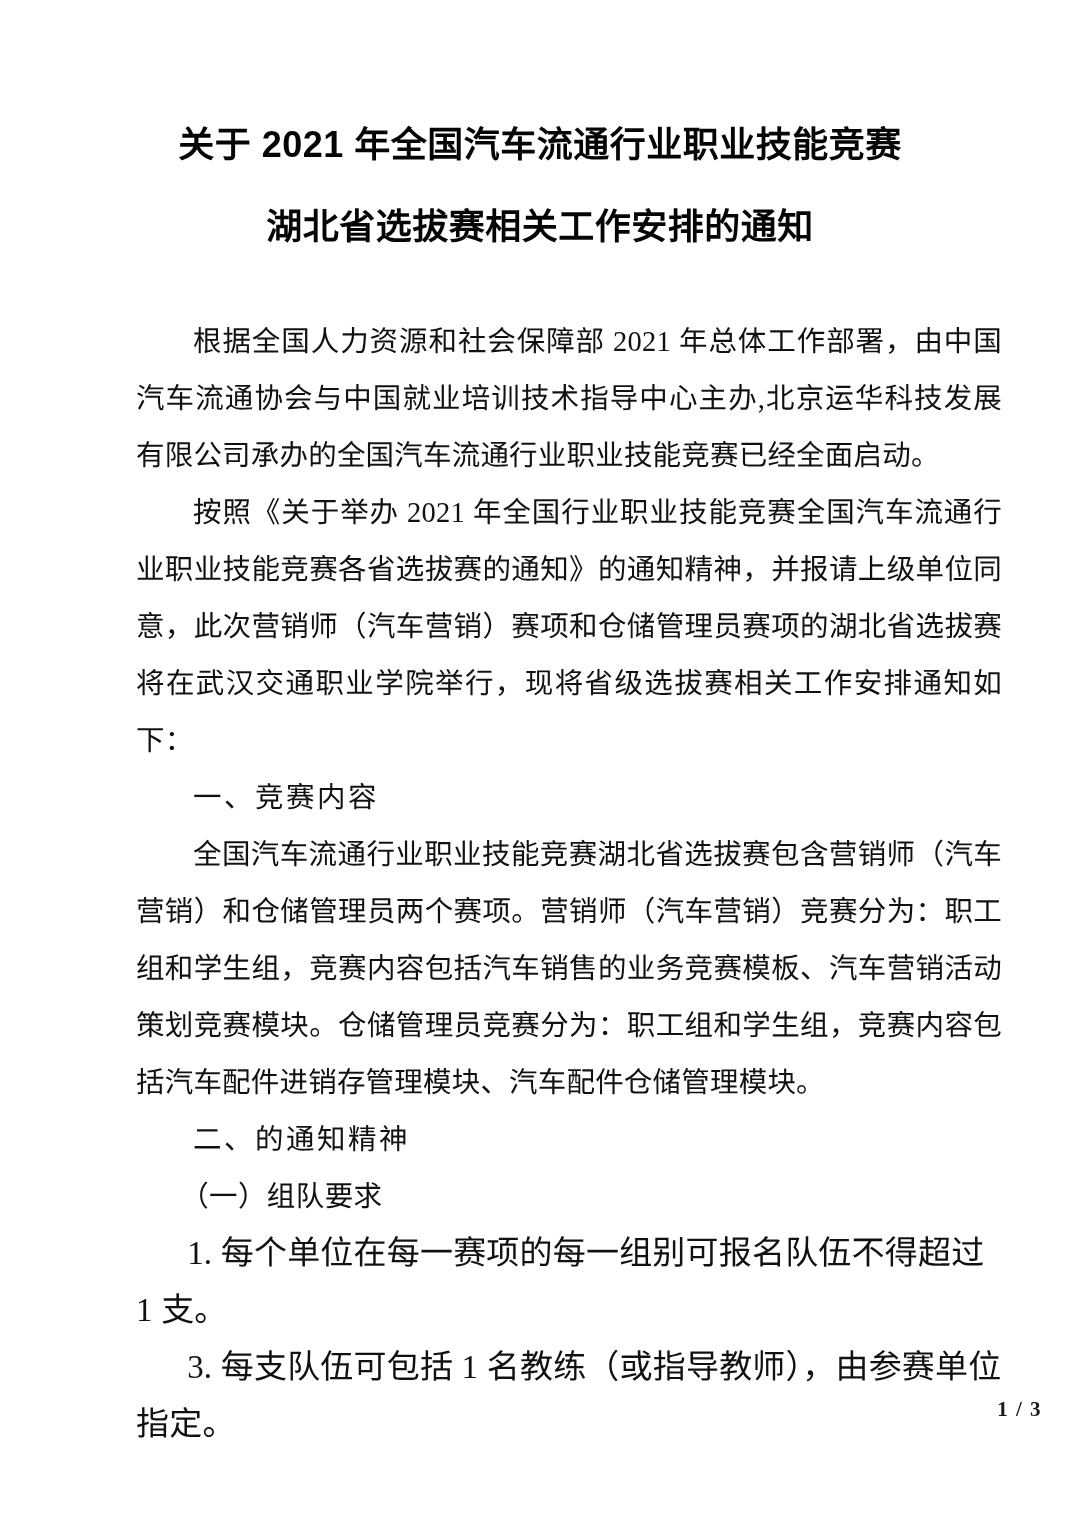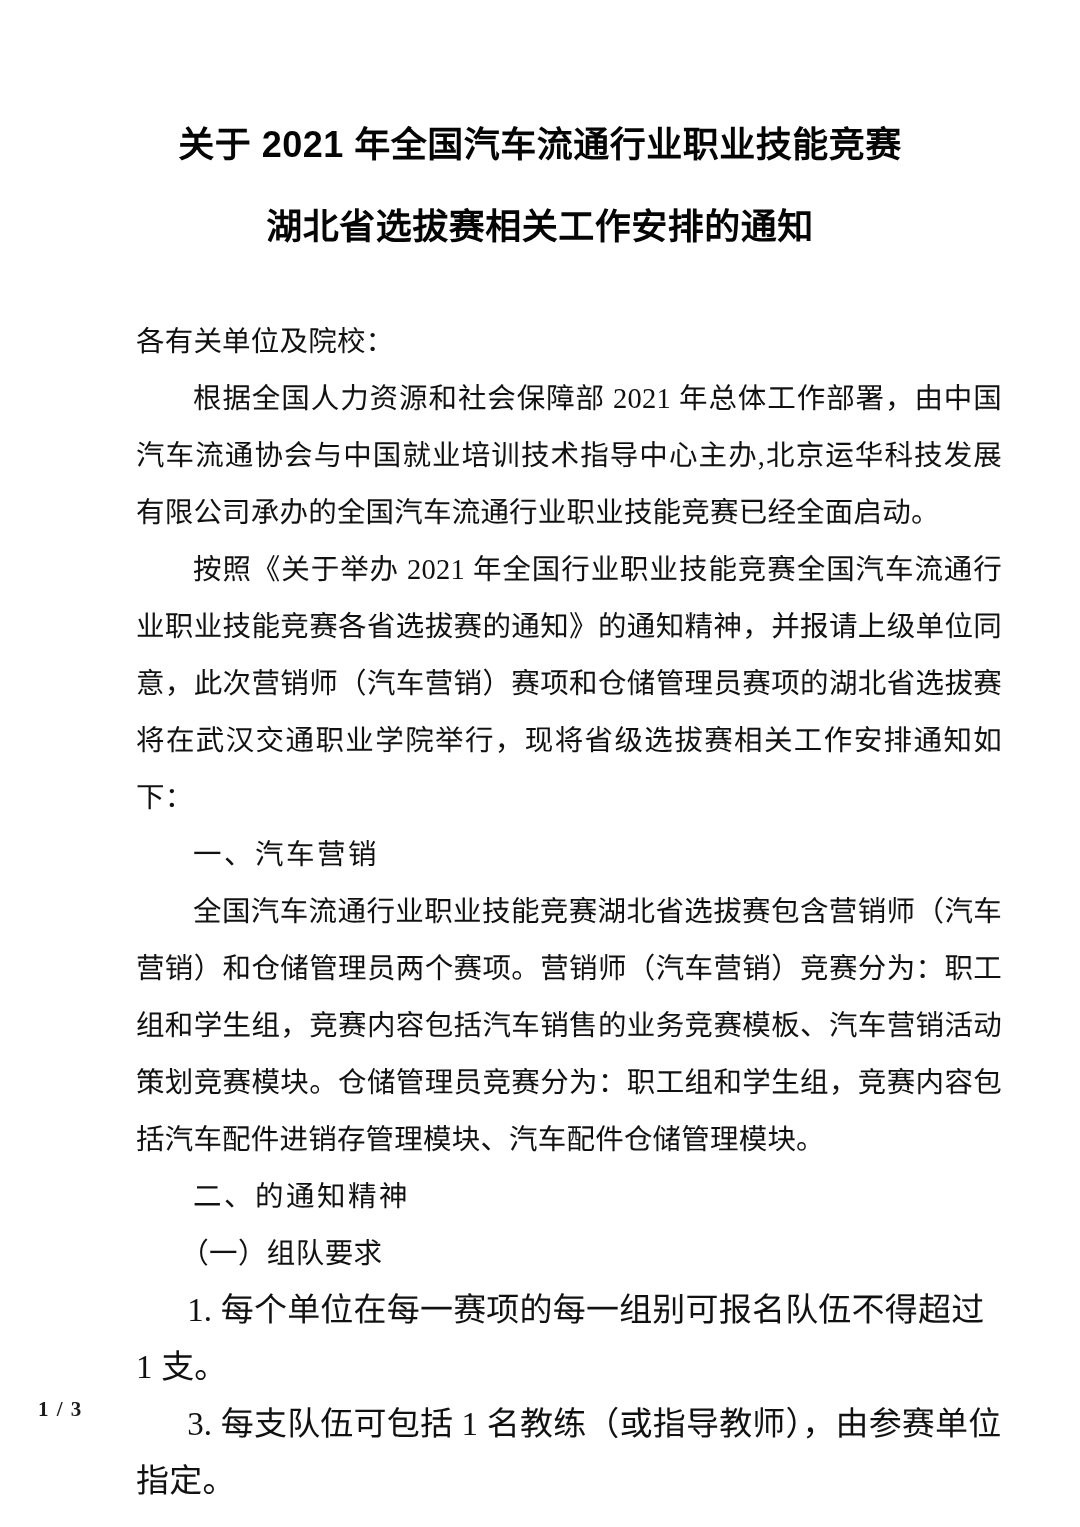--- a/index.html
+++ b/index.html
@@ -97,21 +97,21 @@
     text-align: left;
     color: #111111;
   }
 
   
   .footer {
     position: absolute;
     left: 0;
     right: 0;
     top: 1397px;
-    text-align: left;
+    text-align: right;
   }
 
   .page-number {
     font-family: "Liberation Serif", "DejaVu Serif", serif;
     font-weight: 700;
     font-size: 21px;
     letter-spacing: 1.5px;
     color: #1a1a1a;
   }
 </style>
@@ -120,27 +120,26 @@
 
 <div class="page">
 
   <div class="title-block">
     <div class="title-line">关于 2021 年全国汽车流通行业职业技能竞赛</div>
     <div class="title-line">湖北省选拔赛相关工作安排的通知</div>
   </div>
 
   <div class="body-area">
 
-    <p class="para salutation">各有关单位及院校：</p>
 
     <p class="para indent">根据全国人力资源和社会保障部 2021 年总体工作部署，由中国汽车流通协会与中国就业培训技术指导中心主办,北京运华科技发展有限公司承办的全国汽车流通行业职业技能竞赛已经全面启动。</p>
 
     <p class="para indent">按照《关于举办 2021 年全国行业职业技能竞赛全国汽车流通行业职业技能竞赛各省选拔赛的通知》的通知精神，并报请上级单位同意，此次营销师（汽车营销）赛项和仓储管理员赛项的湖北省选拔赛将在武汉交通职业学院举行，现将省级选拔赛相关工作安排通知如下：</p>
 
-    <p class="heading">一、汽车营销</p>
+    <p class="heading">一、竞赛内容</p>
 
     <p class="para indent">全国汽车流通行业职业技能竞赛湖北省选拔赛包含营销师（汽车营销）和仓储管理员两个赛项。营销师（汽车营销）竞赛分为：职工组和学生组，竞赛内容包括汽车销售的业务竞赛模板、汽车营销活动策划竞赛模块。仓储管理员竞赛分为：职工组和学生组，竞赛内容包括汽车配件进销存管理模块、汽车配件仓储管理模块。</p>
 
     <p class="heading">二、的通知精神</p>
 
     <p class="subheading">（一）组队要求</p>
 
     <p class="list-item">1. 每个单位在每一赛项的每一组别可报名队伍不得超过 1 支。</p>
 
 

